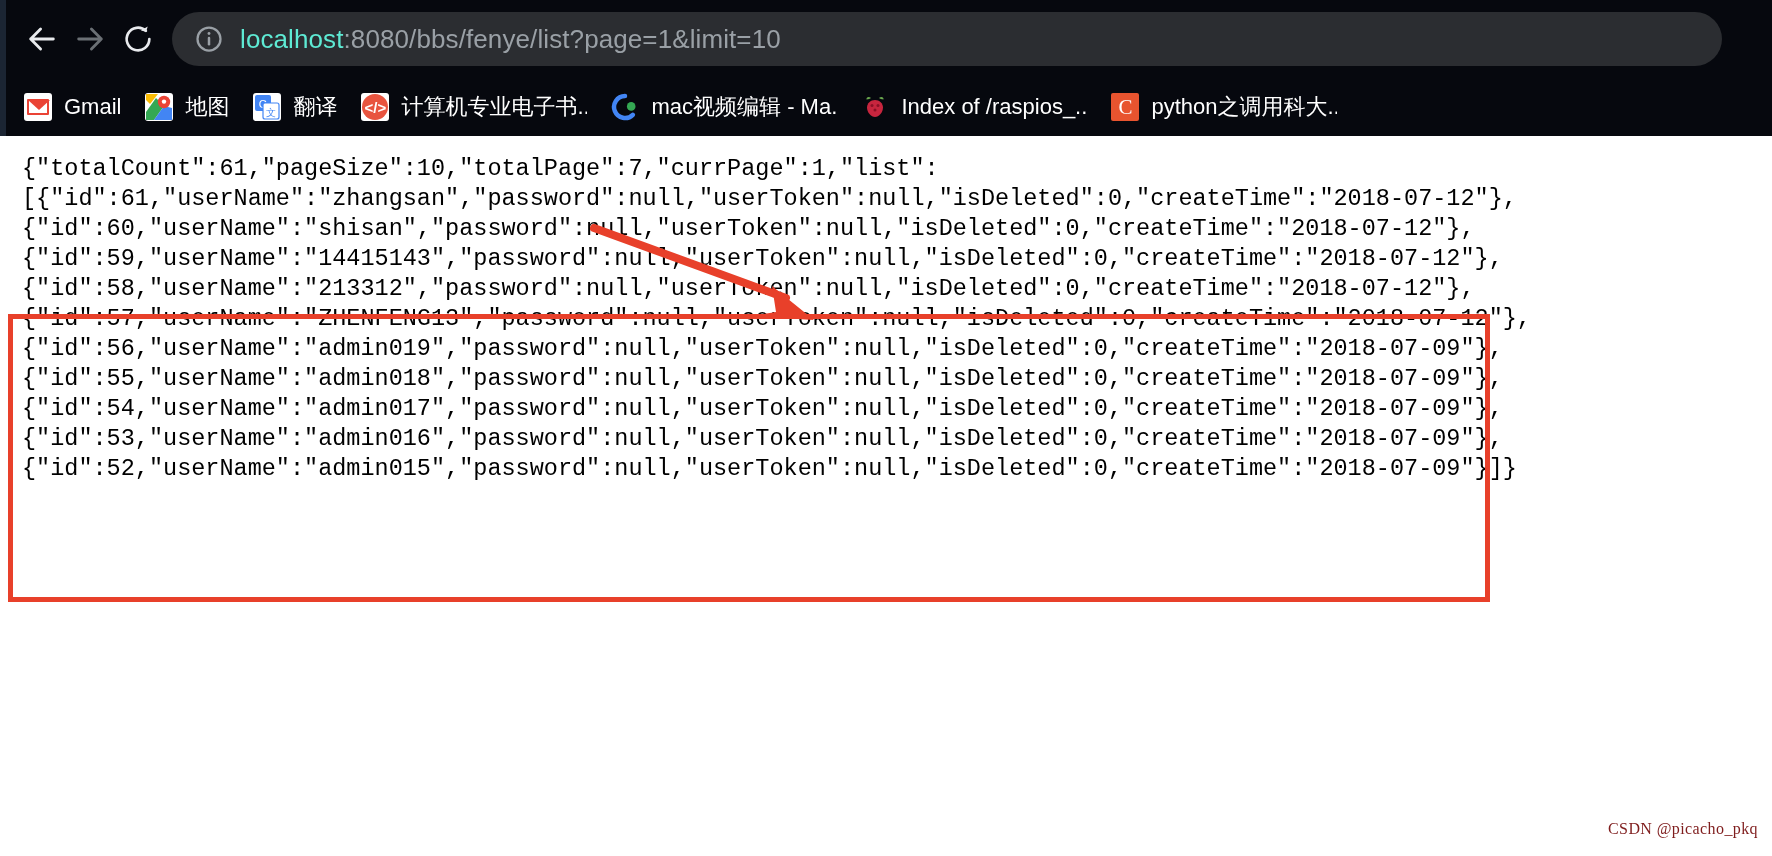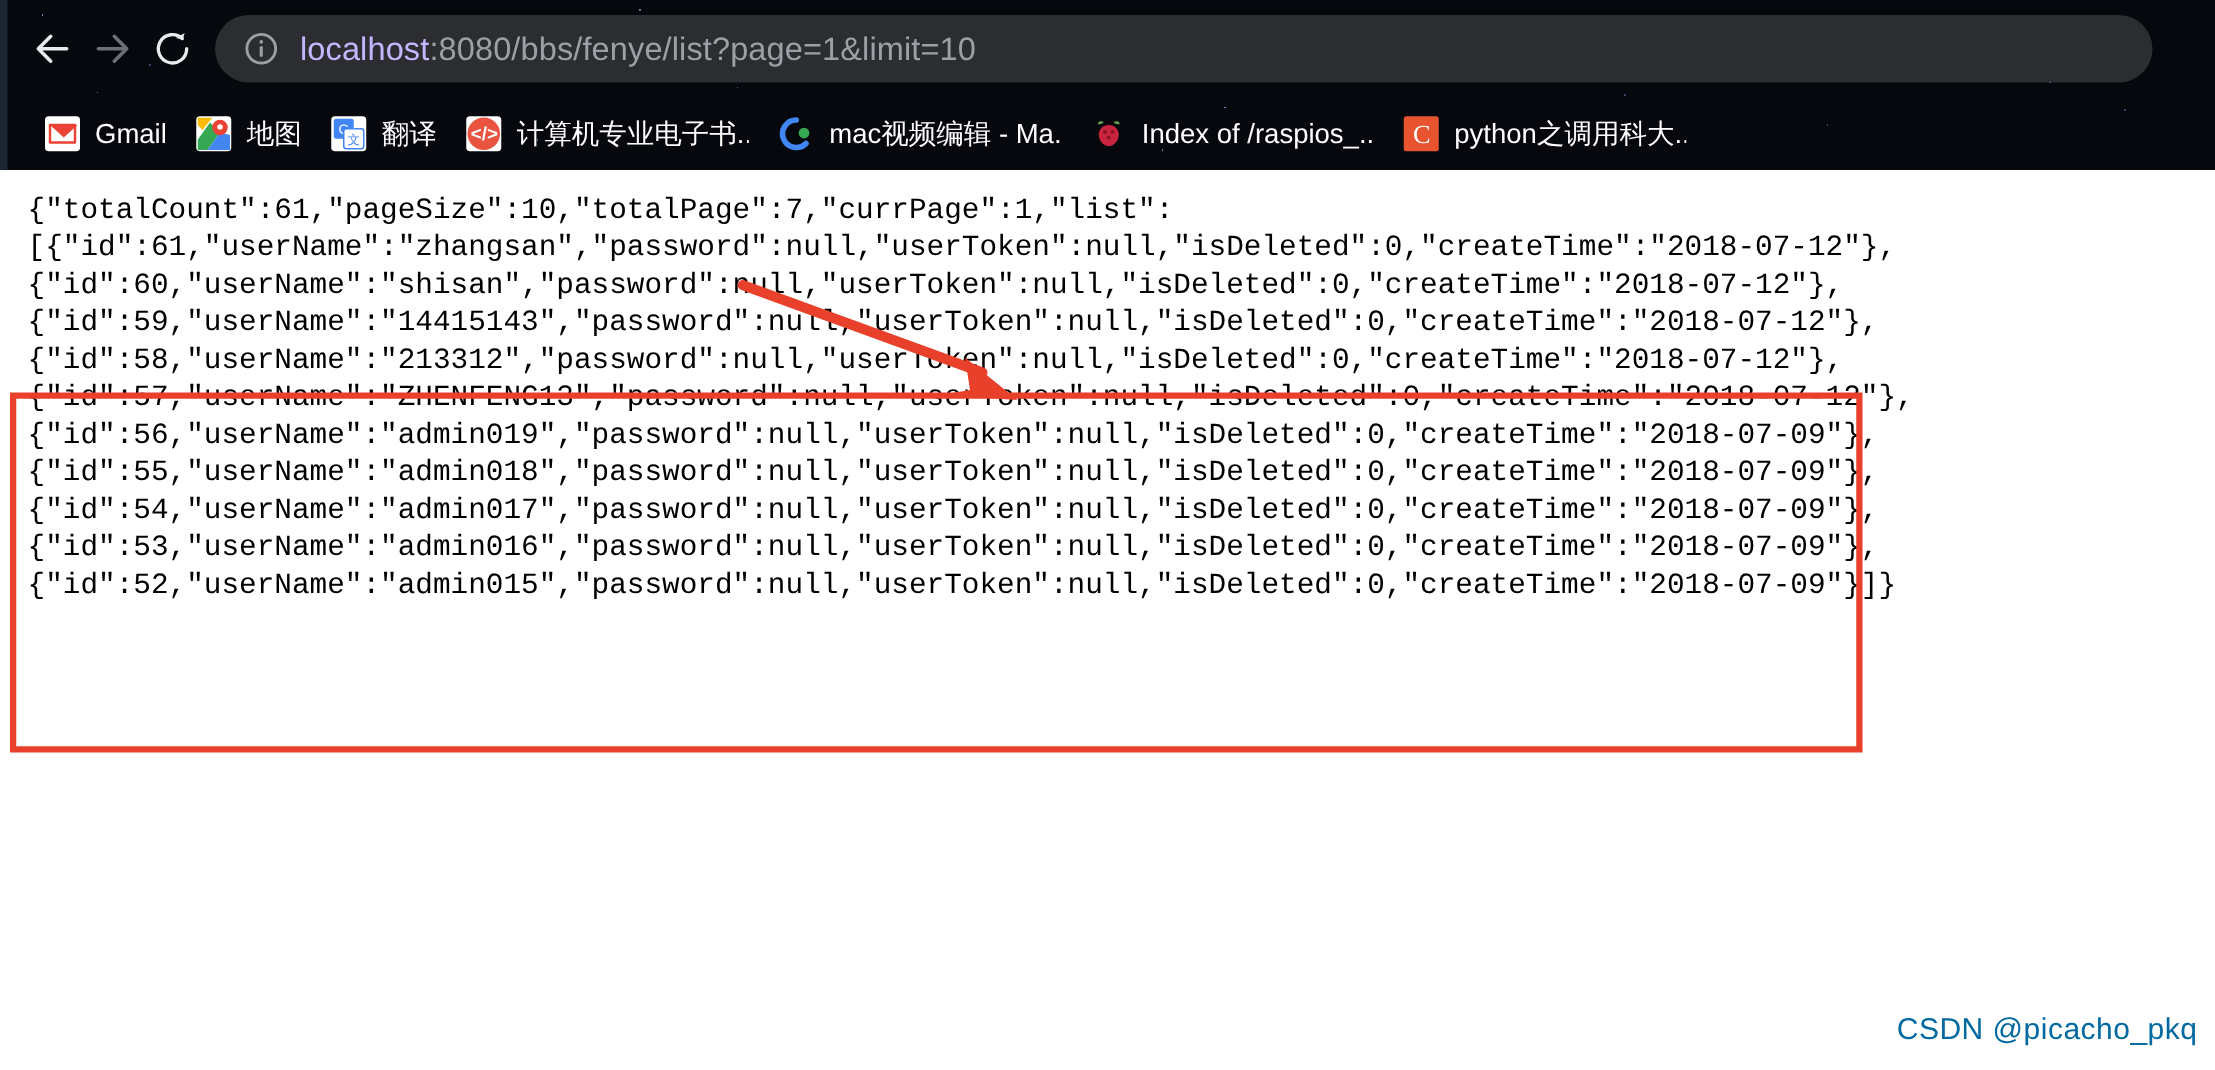--- a/index.html
+++ b/index.html
@@ -95,31 +95,31 @@
   }
   #omnibox-info-icon { flex: 0 0 auto; margin-right: 16px; display: flex; }
   #omnibox-url {
     font-family: "Liberation Sans", sans-serif;
     font-size: 26px;
     color: #9aa0a6;
     letter-spacing: 0.1px;
     white-space: nowrap;
     overflow: hidden;
   }
-  #omnibox-url .host { color: #c4b5fd; }
+  #omnibox-url .host { color: #5eead4; }
 
   
   #bookmarks-bar {
     position: absolute;
     left: 0; top: 78px;
     width: 1772px;
     height: 58px;
     display: flex;
     align-items: center;
-    padding-left: 24px;
+    padding-left: 12px;
     gap: 0px;
   }
   .bookmark {
     display: flex;
     align-items: center;
     height: 44px;
     padding: 0 12px;
     border-radius: 6px;
     flex: 0 0 auto;
     max-width: 250px;
@@ -197,23 +197,23 @@
     top: 88px;
     width: 240px;
     height: 100px;
     pointer-events: none;
   }
 
   #watermark {
     position: absolute;
     right: 14px;
     bottom: 18px;
-    font-size: 24px;
-    color: #0369a1;
-    font-family: Liberation Sans, sans-serif;
+    font-size: 16px;
+    color: #7f1d1d;
+    font-family: Liberation Serif, serif;
     letter-spacing: 0.4px;
   }
 </style>
 </head>
 <body>
 
 <div id="browser-chrome">
   <div id="chrome-stars"></div>
   <div id="chrome-left-edge"></div>
 

